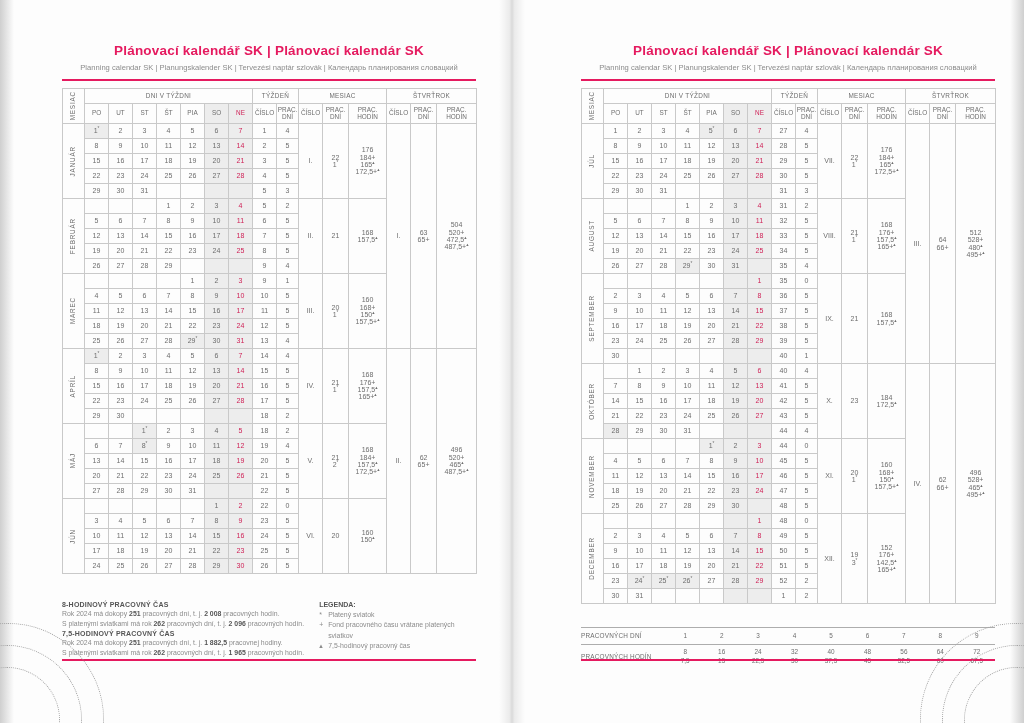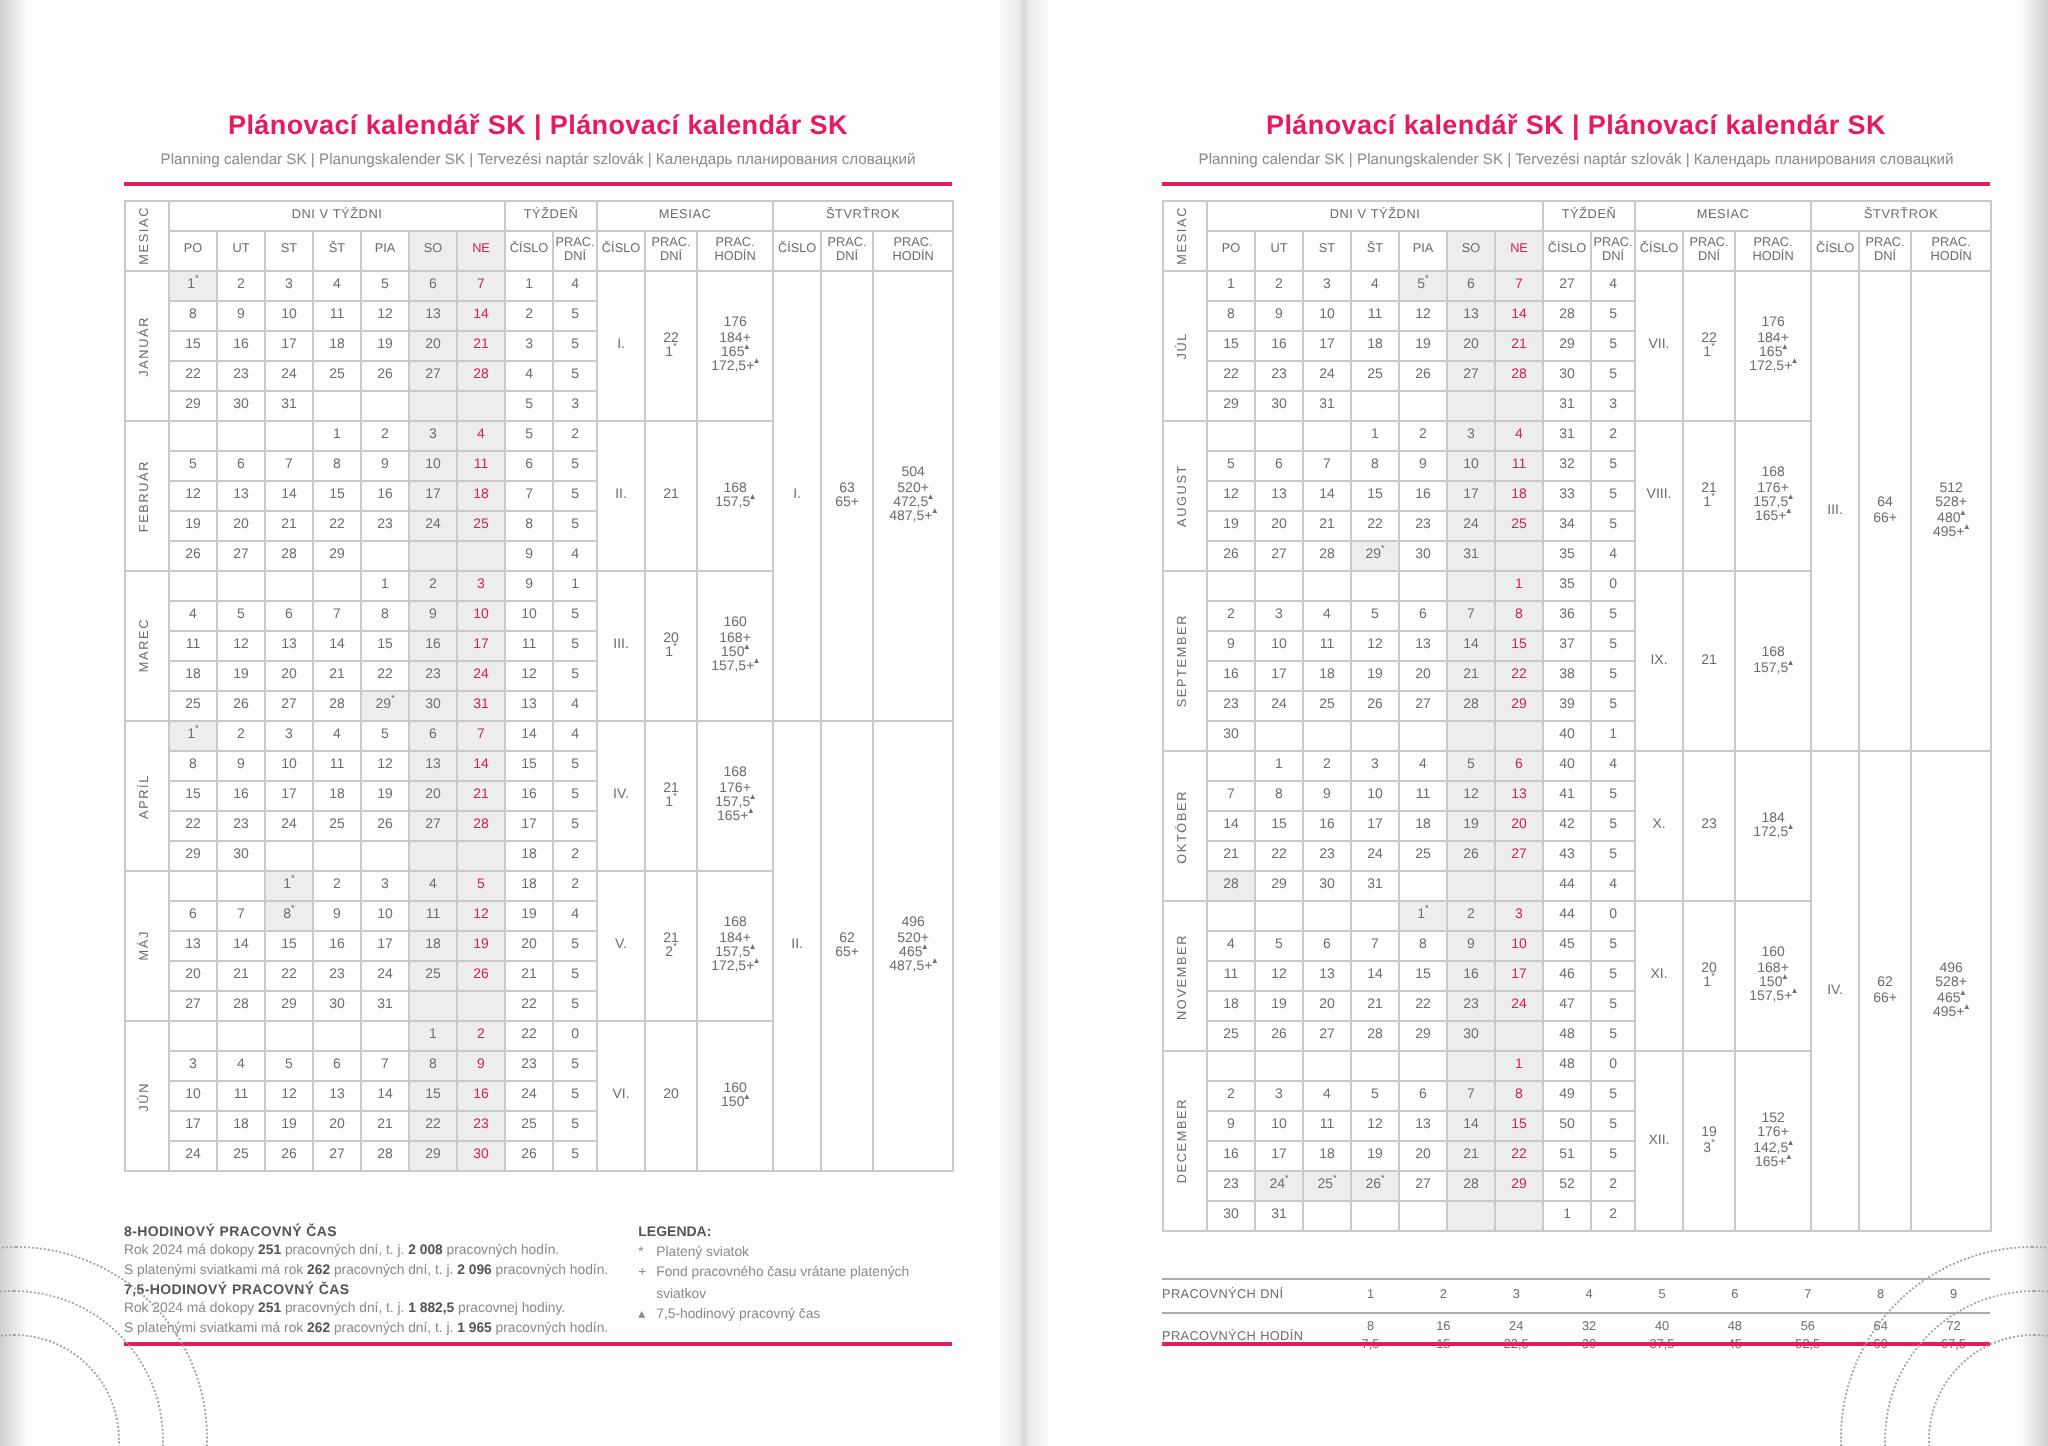--- a/index.html
+++ b/index.html
@@ -11,21 +11,21 @@
   .spread { position:absolute; inset:0; background:#fdfdfd; }
   .edge-left  { position:absolute; left:0; top:0; width:14px; height:100%;
     background:linear-gradient(90deg,#cfcfcf,rgba(255,255,255,0)); }
   .edge-right { position:absolute; right:0; top:0; width:14px; height:100%;
     background:linear-gradient(270deg,#cfcfcf,rgba(255,255,255,0)); }
   .gutter { position:absolute; left:499px; top:0; width:26px; height:100%;
     background:linear-gradient(90deg,rgba(0,0,0,0) 0%,rgba(0,0,0,0.07) 40%,rgba(0,0,0,0.14) 50%,rgba(0,0,0,0.07) 60%,rgba(0,0,0,0) 100%); }
   .page { position:absolute; top:0; height:723px; width:503px; }
   .page.left  { left:8px;  }
   .page.right { left:513px; }
-  .page .inner { position:absolute; top:12px; width:414px; height:507px; }
+  .page .inner { position:absolute; top:0; width:414px; height:507px; }
   .page.left  .inner { left:54px; }
   .page.right .inner { left:68px; }
 
   .page-title { position:absolute; top:43px; width:100%; text-align:center;
     font-size:13.5px; font-weight:bold; letter-spacing:0.2px; }
   .page-subtitle { position:absolute; top:63px; width:100%; text-align:center;
     font-size:7.6px; color:#8b8b8b; }
   .rule { position:absolute; width:100%; height:2px; }
   .rule.top { top:79px; }
   .rule.bottom { top:659px; }

